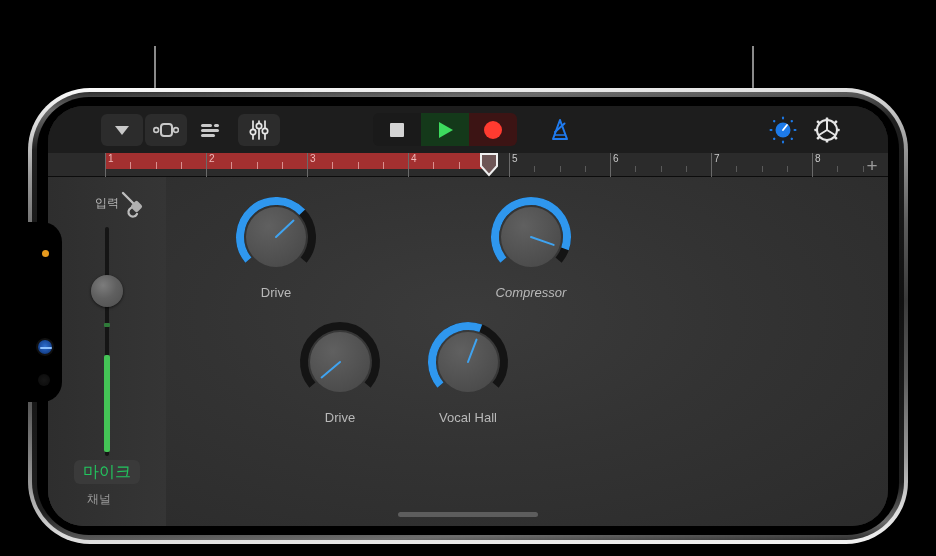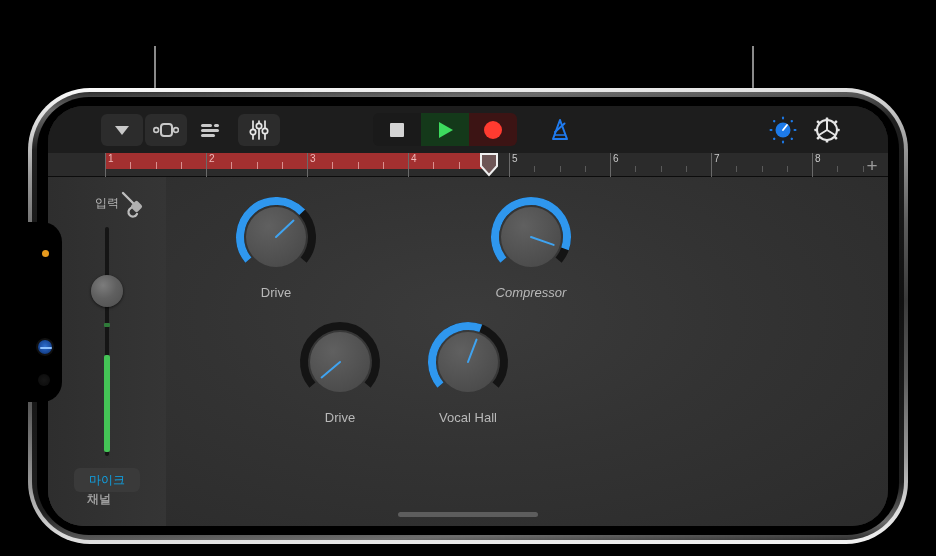--- a/index.html
+++ b/index.html
@@ -154,28 +154,28 @@
   }
   .fader-thumb {
     position:absolute; left:50%; margin-left:-16px; width:32px; height:32px;
     border-radius:50%;
     background: radial-gradient(circle at 38% 32%, #7c7c7c 0%, #606060 45%, #4e4e4e 100%);
     box-shadow: 0 1px 3px rgba(0,0,0,.6);
     cursor:pointer;
   }
 
   .strip-btn {
-    position:absolute; left:50%; margin-left:-33px; bottom:34px;
+    position:absolute; left:50%; margin-left:-33px; bottom:42px;
     width:66px; height:24px; border-radius:6px; background:#3a3a3a;
     display:flex; align-items:center; justify-content:center;
-    font-size:12px; color:#0ea5e9; cursor:pointer;
+    font-size:16px; color:#22c55e; cursor:pointer;
   }
   .strip-sublabel {
     position:absolute; left:0; right:16px; bottom:18px; text-align:center;
-    font-size:12px; color:#9c9c9c;font-weight:bold;
+    font-size:12px; color:#9c9c9c;
   }
 
   
   #knob-grid { position:absolute; left:118px; right:118px; top:0; bottom:0; }
   .knob-wrap { position:absolute; width:104px; text-align:center; }
   .knob { position:relative; width:84px; height:84px; margin:0 auto; cursor:pointer; }
   .knob-label { margin-top:6px; font-size:13px; color:#b9b9b9; }
 
   #home-indicator {
     position:absolute; left:50%; margin-left:-70px; bottom:9px;

